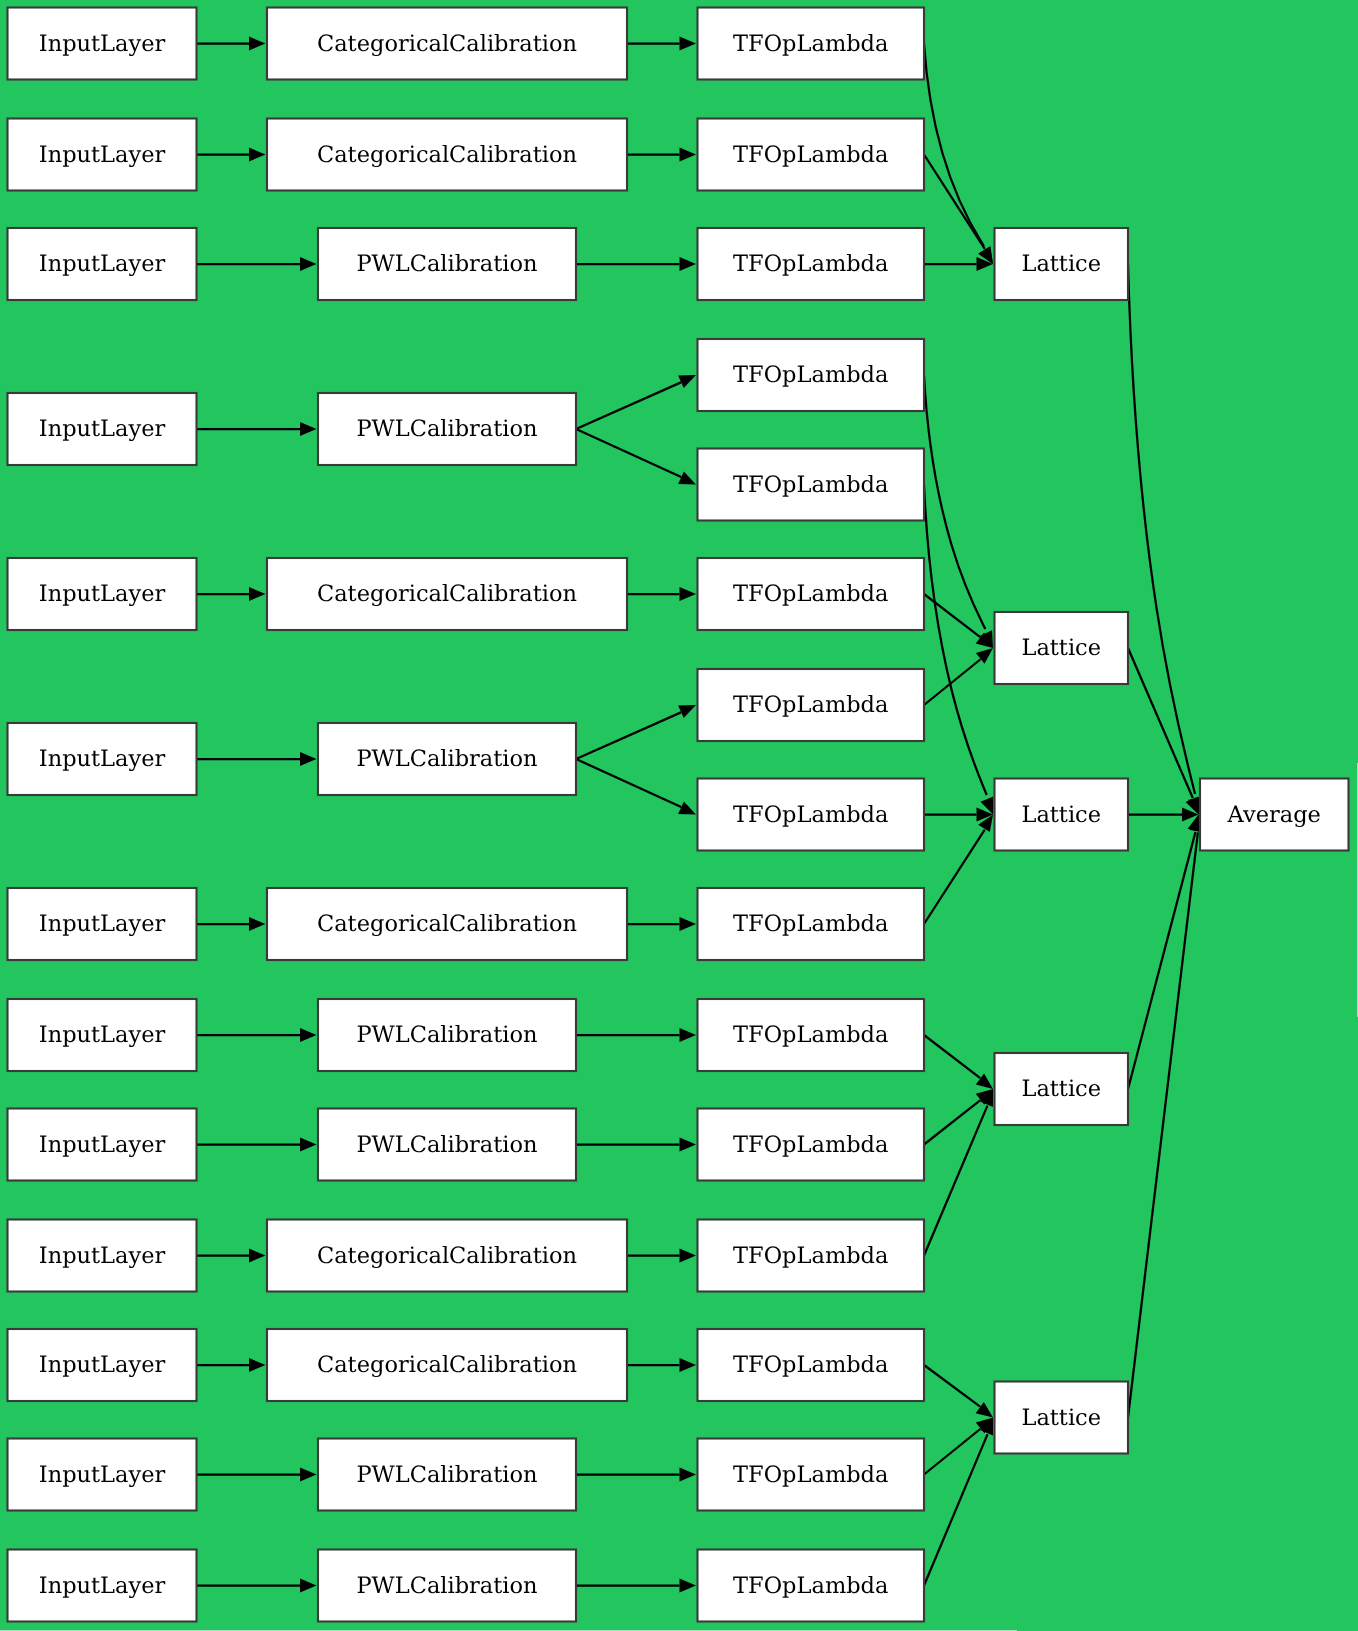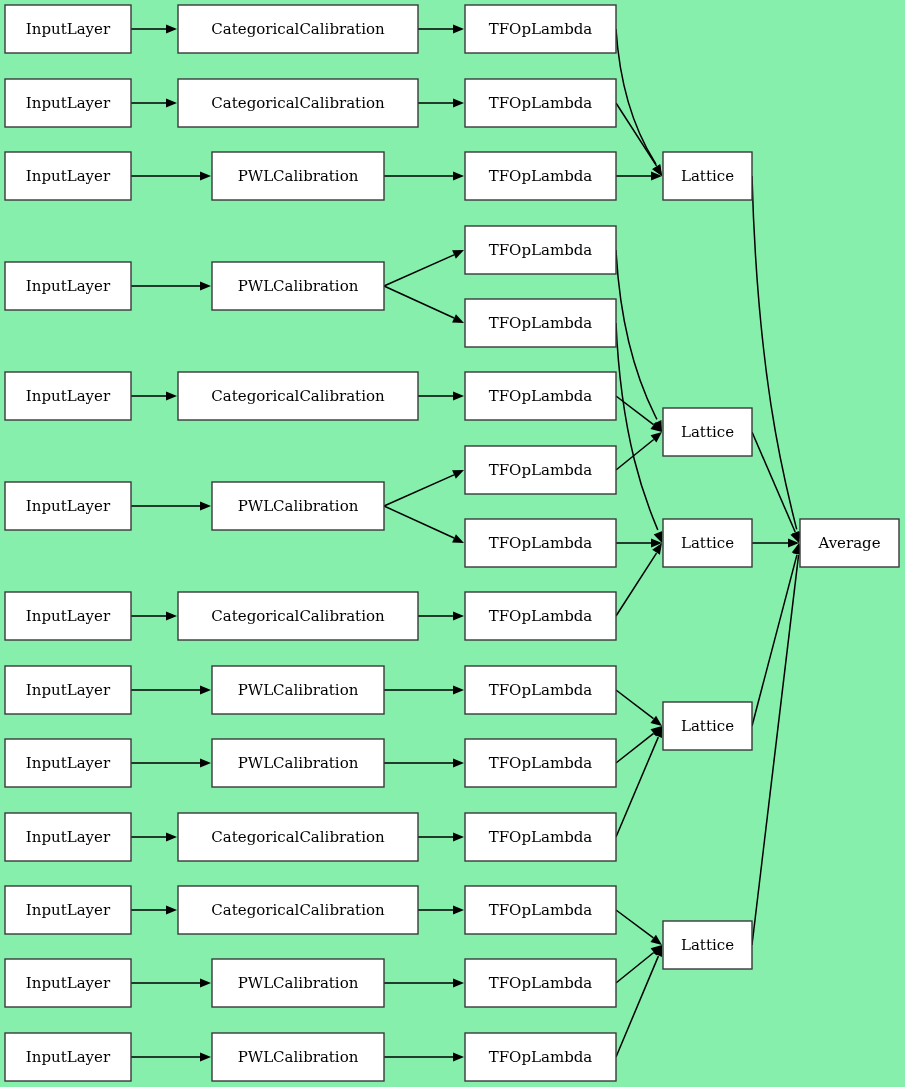--- a/index.html
+++ b/index.html
@@ -1,17 +1,17 @@
 <!DOCTYPE html>
 <html><head>
 <meta charset="utf-8">
 <style>
   html,body{margin:0;padding:0;background:#ffffff;}
   body{font-family:"DejaVu Serif","Liberation Serif",serif;}
-  #stage{position:relative;width:905px;height:1087px;background:#86efac;overflow:hidden;}
+  #stage{position:relative;width:905px;height:1087px;background:#22c55e;overflow:hidden;}
   #stage svg{position:absolute;left:0;top:0;width:905px;height:1087px;}
   .node-label{font-family:"DejaVu Serif","Liberation Serif",serif;font-size:15px;fill:#000000;
               text-anchor:middle;dominant-baseline:middle;}
   .node-box{fill:#ffffff;stroke:#3a3a3a;stroke-width:1.4;}
   .edge{fill:none;stroke:#000000;stroke-width:1.5;}
   .arrowhead{fill:#000000;stroke:none;}
 </style>
 </head>
 <body>
 

